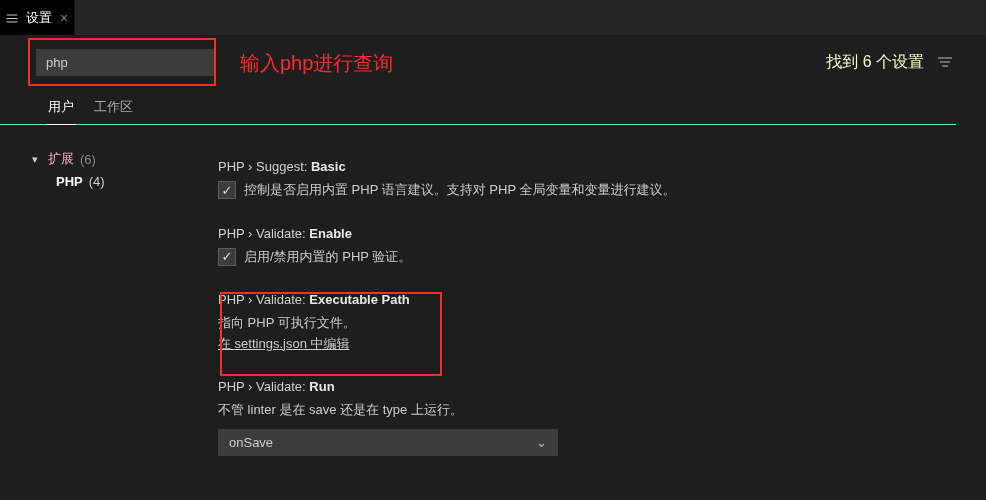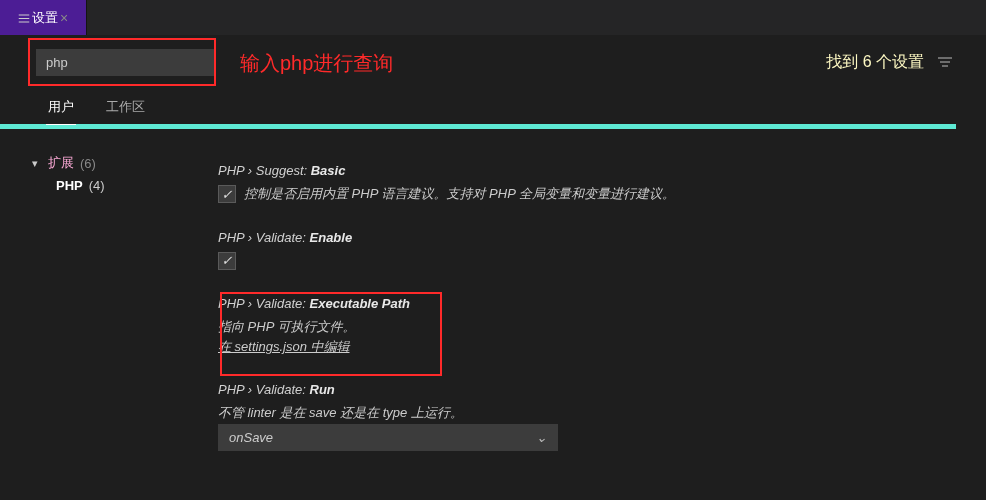--- a/index.html
+++ b/index.html
@@ -14,23 +14,24 @@
   }
   .tab-bar {
     height: 35px;
     background: #252526;
     display: flex;
     align-items: stretch;
   }
   .tab {
     display: flex;
     align-items: center;
-    padding: 0 16px;
-    background: #4c1d95;
+    padding: 0 4px;
+    background: #000000;
     border-right: 1px solid #141414;
+    gap: 6px;
   }
   .tab-icon { width: 16px; height: 16px; display: inline-flex; align-items: center; justify-content: center; }
   .tab-label { color: #ffffff; font-size: 13px; }
   .tab-close { color: #888; font-size: 14px; cursor: pointer; padding: 0 2px; }
   .search-row {
     display: flex;
     align-items: center;
     padding: 14px 30px 14px 36px;
     gap: 10px;
   }
@@ -80,23 +81,23 @@
     position: absolute;
     left: 220px;
     top: 292px;
     width: 222px;
     height: 84px;
     border: 2px solid #ff2a2a;
     pointer-events: none;
   }
   .scope-tabs {
     display: flex;
-    gap: 28px;
+    gap: 16px;
     padding: 0 0 0 46px;
-    border-bottom: 5px solid #5eead4;
+    border-bottom: 1px solid #5eead4;
     margin: 2px 30px 0 0;
   }
   .scope-tab {
     padding: 6px 2px 8px 2px;
     color: #aaa;
     cursor: pointer;
     font-size: 13px;
   }
   .scope-tab.active {
     color: #fff;
@@ -123,21 +124,20 @@
   .tree-children { padding-left: 24px; }
   .tree-item.selected .tree-label { color: #fff; font-weight: 600; }
   .tree-item.selected .tree-count { color: #ccc; }
   .chevron { color: #ccc; font-size: 11px; width: 12px; display:inline-block; }
   .settings-list {
     flex: 1;
     padding: 8px 30px 20px 8px;
   }
   .setting {
     padding: 14px 0 12px 0;
-    font-style: italic;
   }
   .setting-title { color: #d0d0d0; font-size: 13px; margin-bottom: 6px; }
   .setting-title .bold { font-weight: 700; color: #e8e8e8; }
   .setting-desc { color: #cccccc; font-size: 13px; line-height: 1.5; }
   .check-row { display: flex; align-items: flex-start; gap: 8px; }
   .checkbox {
     width: 18px; height: 18px;
     border: 1px solid #5a5a5a;
     background: #3c3c3c;
     display: inline-flex; align-items: center; justify-content: center;
@@ -146,21 +146,21 @@
     margin-top: 1px;
   }
   .edit-link {
     color: #ccc;
     text-decoration: underline;
     cursor: pointer;
     display: inline-block;
     margin-top: 2px;
   }
   .dropdown {
-    margin-top: 1px;
+    margin-top: 10px;
     width: 340px;
     background: #3c3c3c;
     border: 1px solid #3c3c3c;
     padding: 5px 10px;
     display: flex;
     justify-content: space-between;
     align-items: center;
     cursor: pointer;
     color: #ccc;
   }
@@ -225,20 +225,21 @@
         <span class="setting-desc">控制是否启用内置 PHP 语言建议。支持对 PHP 全局变量和变量进行建议。</span>
       </div>
     </div>
 
     <div class="setting">
       <div class="setting-title">
         <span>PHP › Validate: </span><span class="bold">Enable</span>
       </div>
       <div class="check-row">
         <span class="checkbox">✓</span>
+        <span class="setting-desc">启用/禁用内置的 PHP 验证。</span>
       </div>
     </div>
 
     <div class="setting">
       <div class="setting-title">
         <span>PHP › Validate: </span><span class="bold">Executable Path</span>
       </div>
       <div class="setting-desc">指向 PHP 可执行文件。</div>
       <span class="edit-link">在 settings.json 中编辑</span>
     </div>

